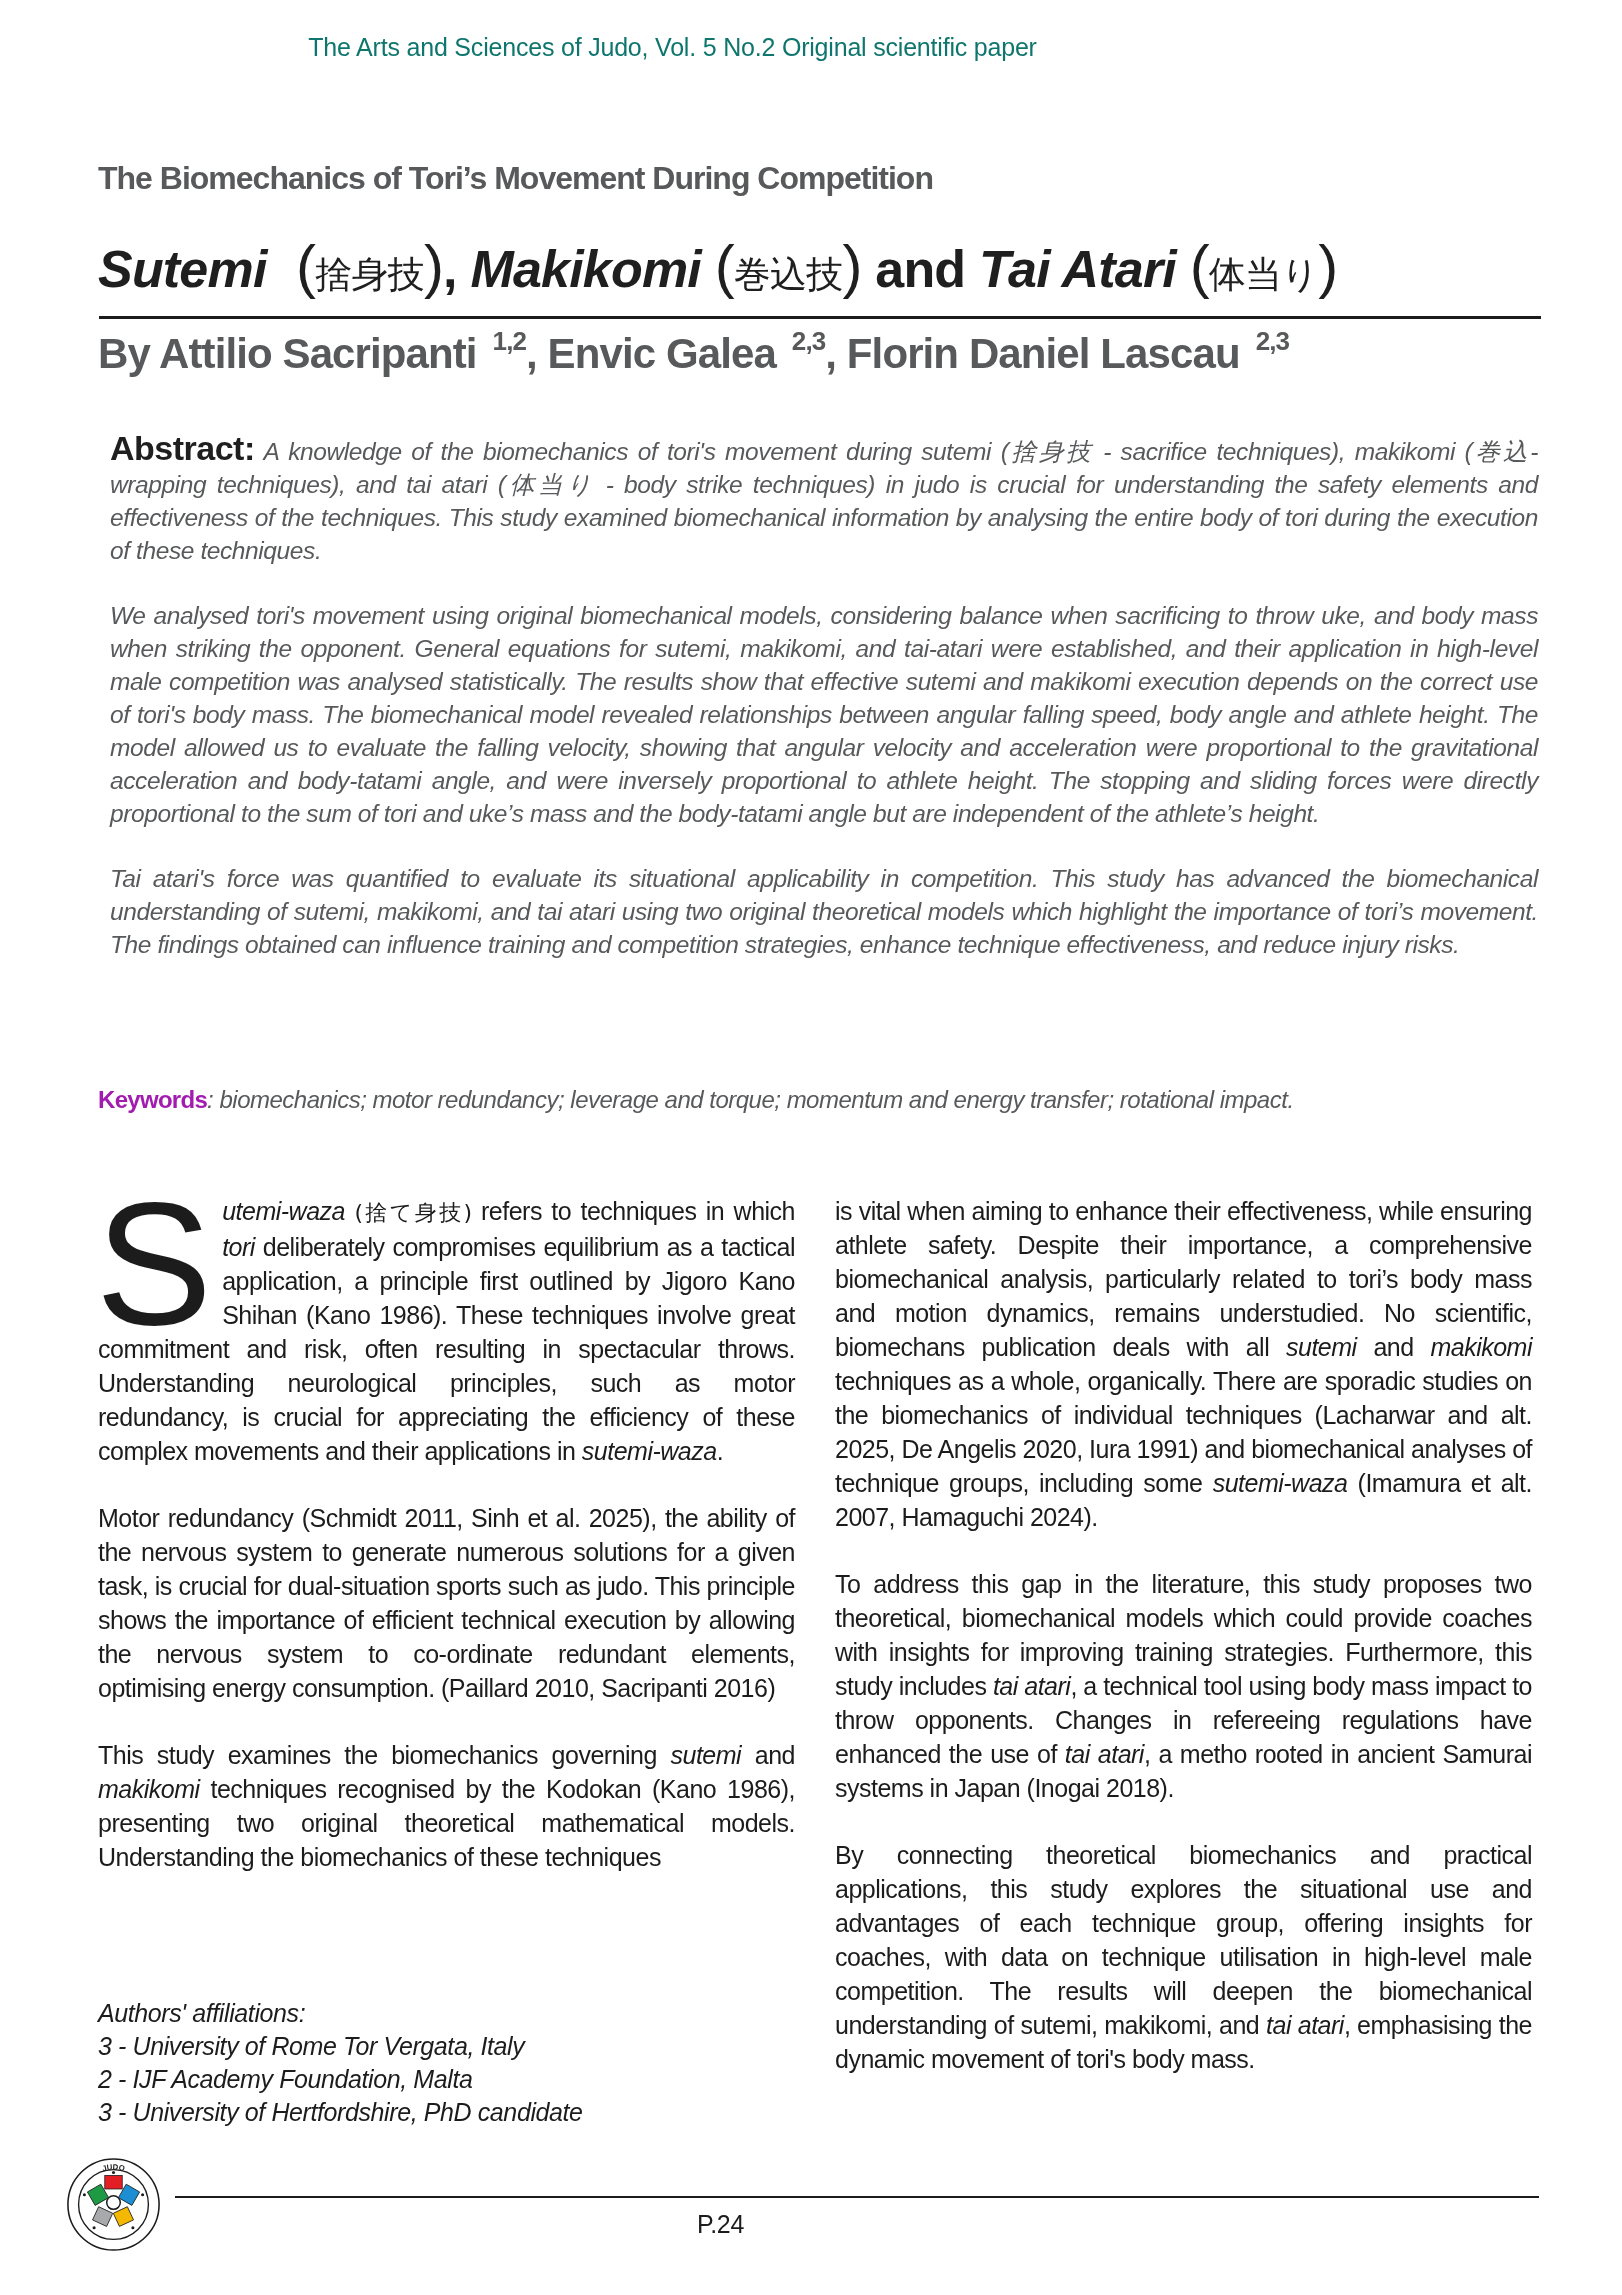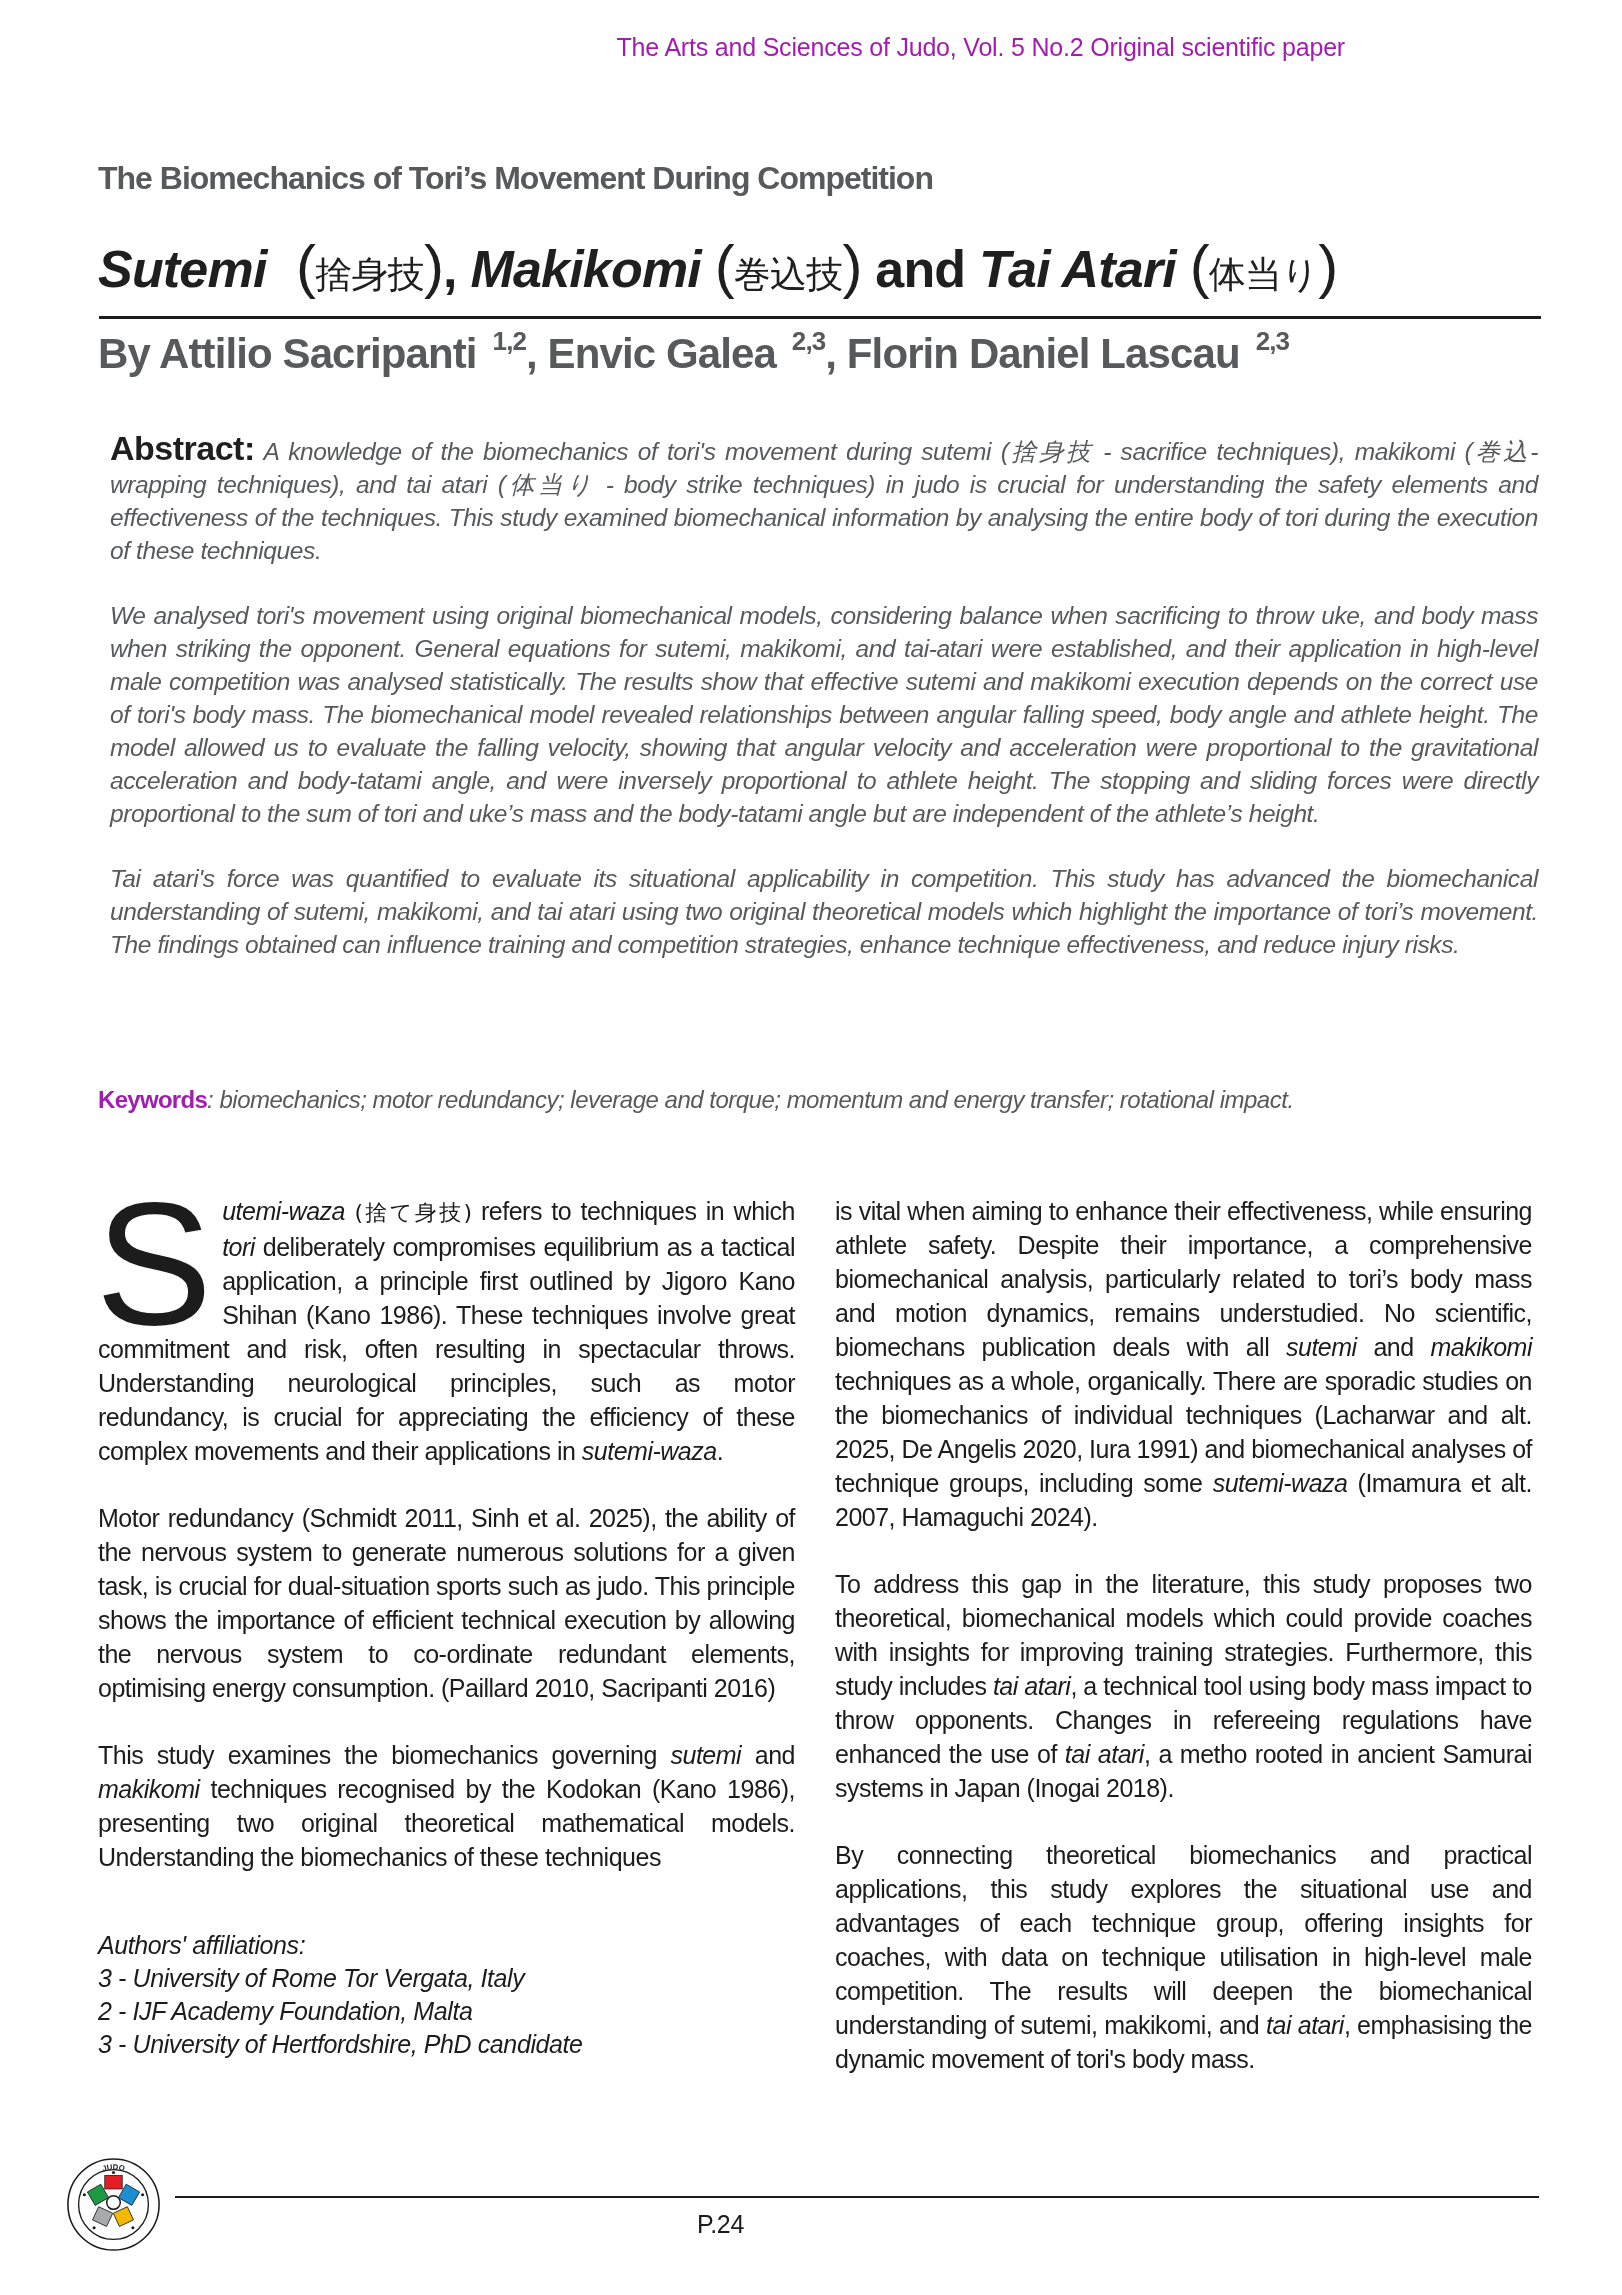--- a/index.html
+++ b/index.html
@@ -1,22 +1,22 @@
 <!DOCTYPE html>
 <html style="font-size:10.5px"><head>
 <meta charset="utf-8">
 <style>
   html, body { margin: 0; padding: 0; background: #ffffff; }
   body {
     width: 1623px; height: 2295px; position: relative; overflow: hidden;
     font-family: "Liberation Sans", sans-serif; color: #1c1c1c;
   }
   .running-head {
-    position: absolute; top: 33px; left: 0; width: 1345px; text-align: right;
-    font-size: 25px; color: #a21caf; letter-spacing: -0.2px;
+    position: absolute; top: 33px; left: 0; width: 1345px; text-align: center;
+    font-size: 25px; color: #0f766e; letter-spacing: -0.2px;
   }
   .title-1 {
     position: absolute; top: 160px; left: 98px; width: 1440px;
     font-size: 32px; font-weight: bold; color: #58595b; letter-spacing: -1px;
     white-space: nowrap;
   }
   .title-2 {
     position: absolute; top: 232px; left: 98px; width: 1472px;
     font-size: 52px; font-weight: bold; color: #1f1f1f; letter-spacing: -0.8px;
     white-space: nowrap;
@@ -56,21 +56,21 @@
   .col-right { left: 835px; }
   .col p { margin: 0 0 33px 0; }
   .col i { font-style: italic; }
   .dropcap {
     float: left; font-size: 175px; line-height: 131px; height: 134px;
     margin: 3.9px 10.5px 0 -2.6px; color: #1c1c1c; font-family: "Liberation Sans", sans-serif;
   }
   .kanji-inline { font-family: "DejaVu Sans", sans-serif; font-size: 22px; }
 
   .affiliations {
-    position: absolute; top: 1929px; left: 98px; width: 720px;
+    position: absolute; top: 1997px; left: 98px; width: 720px;
     font-size: 25px; font-style: italic; color: #1c1c1c; line-height: 33px; letter-spacing: -0.4px;
   }
   .affiliations div { white-space: nowrap; }
 
   .logo { position: absolute; top: 2156px; left: 65px; width: 97px; height: 97px; }
   .footer-rule {
     position: absolute; top: 2196px; left: 175px; width: 1364px; height: 2px; background: #1c1c1c;
   }
   .page-num {
     position: absolute; top: 2210px; left: 697px; font-size: 25px; color: #1c1c1c; letter-spacing: -0.3px;

